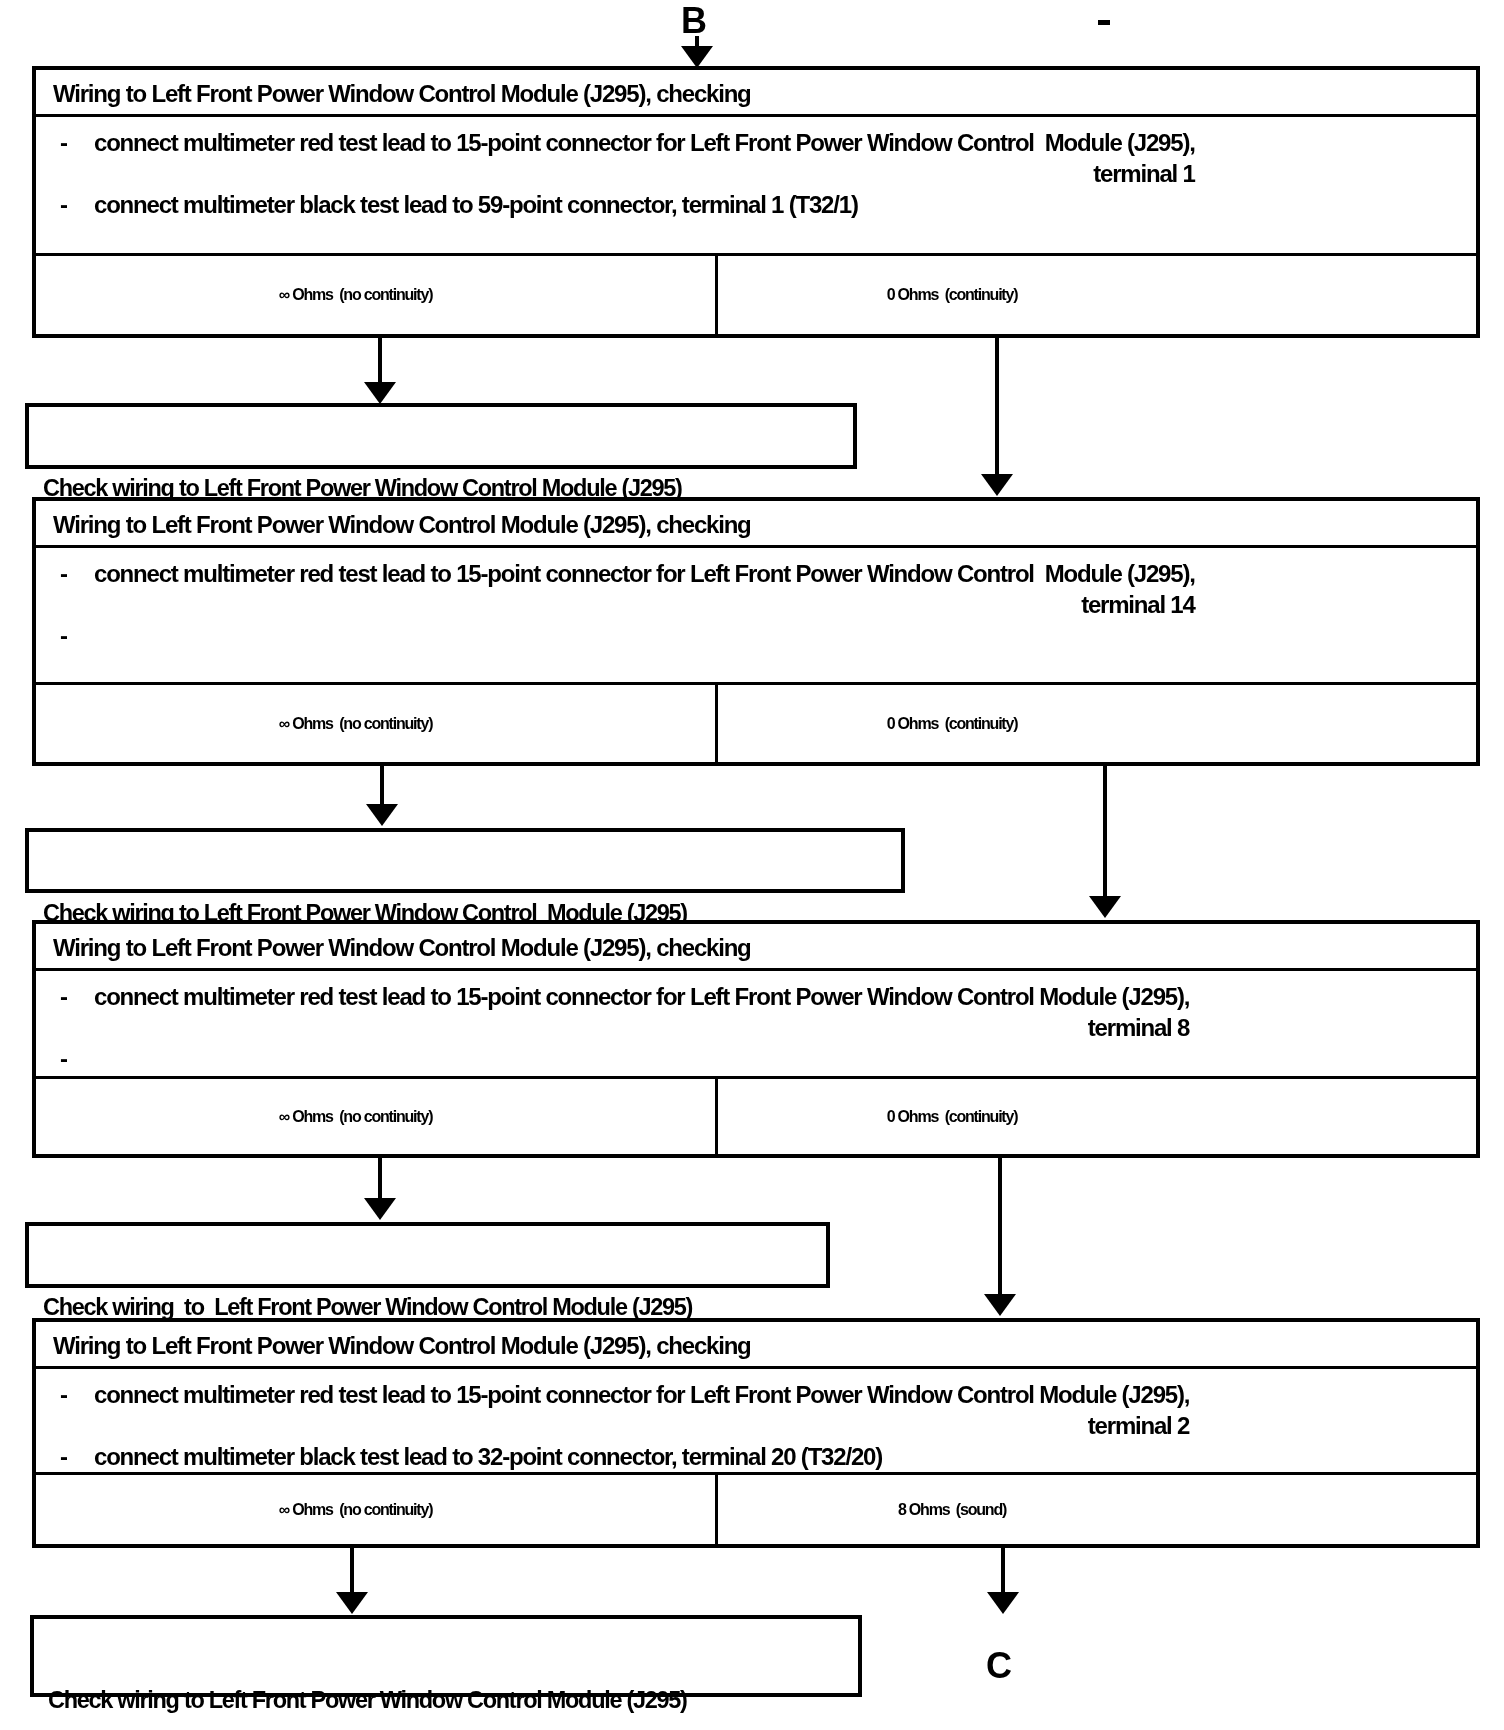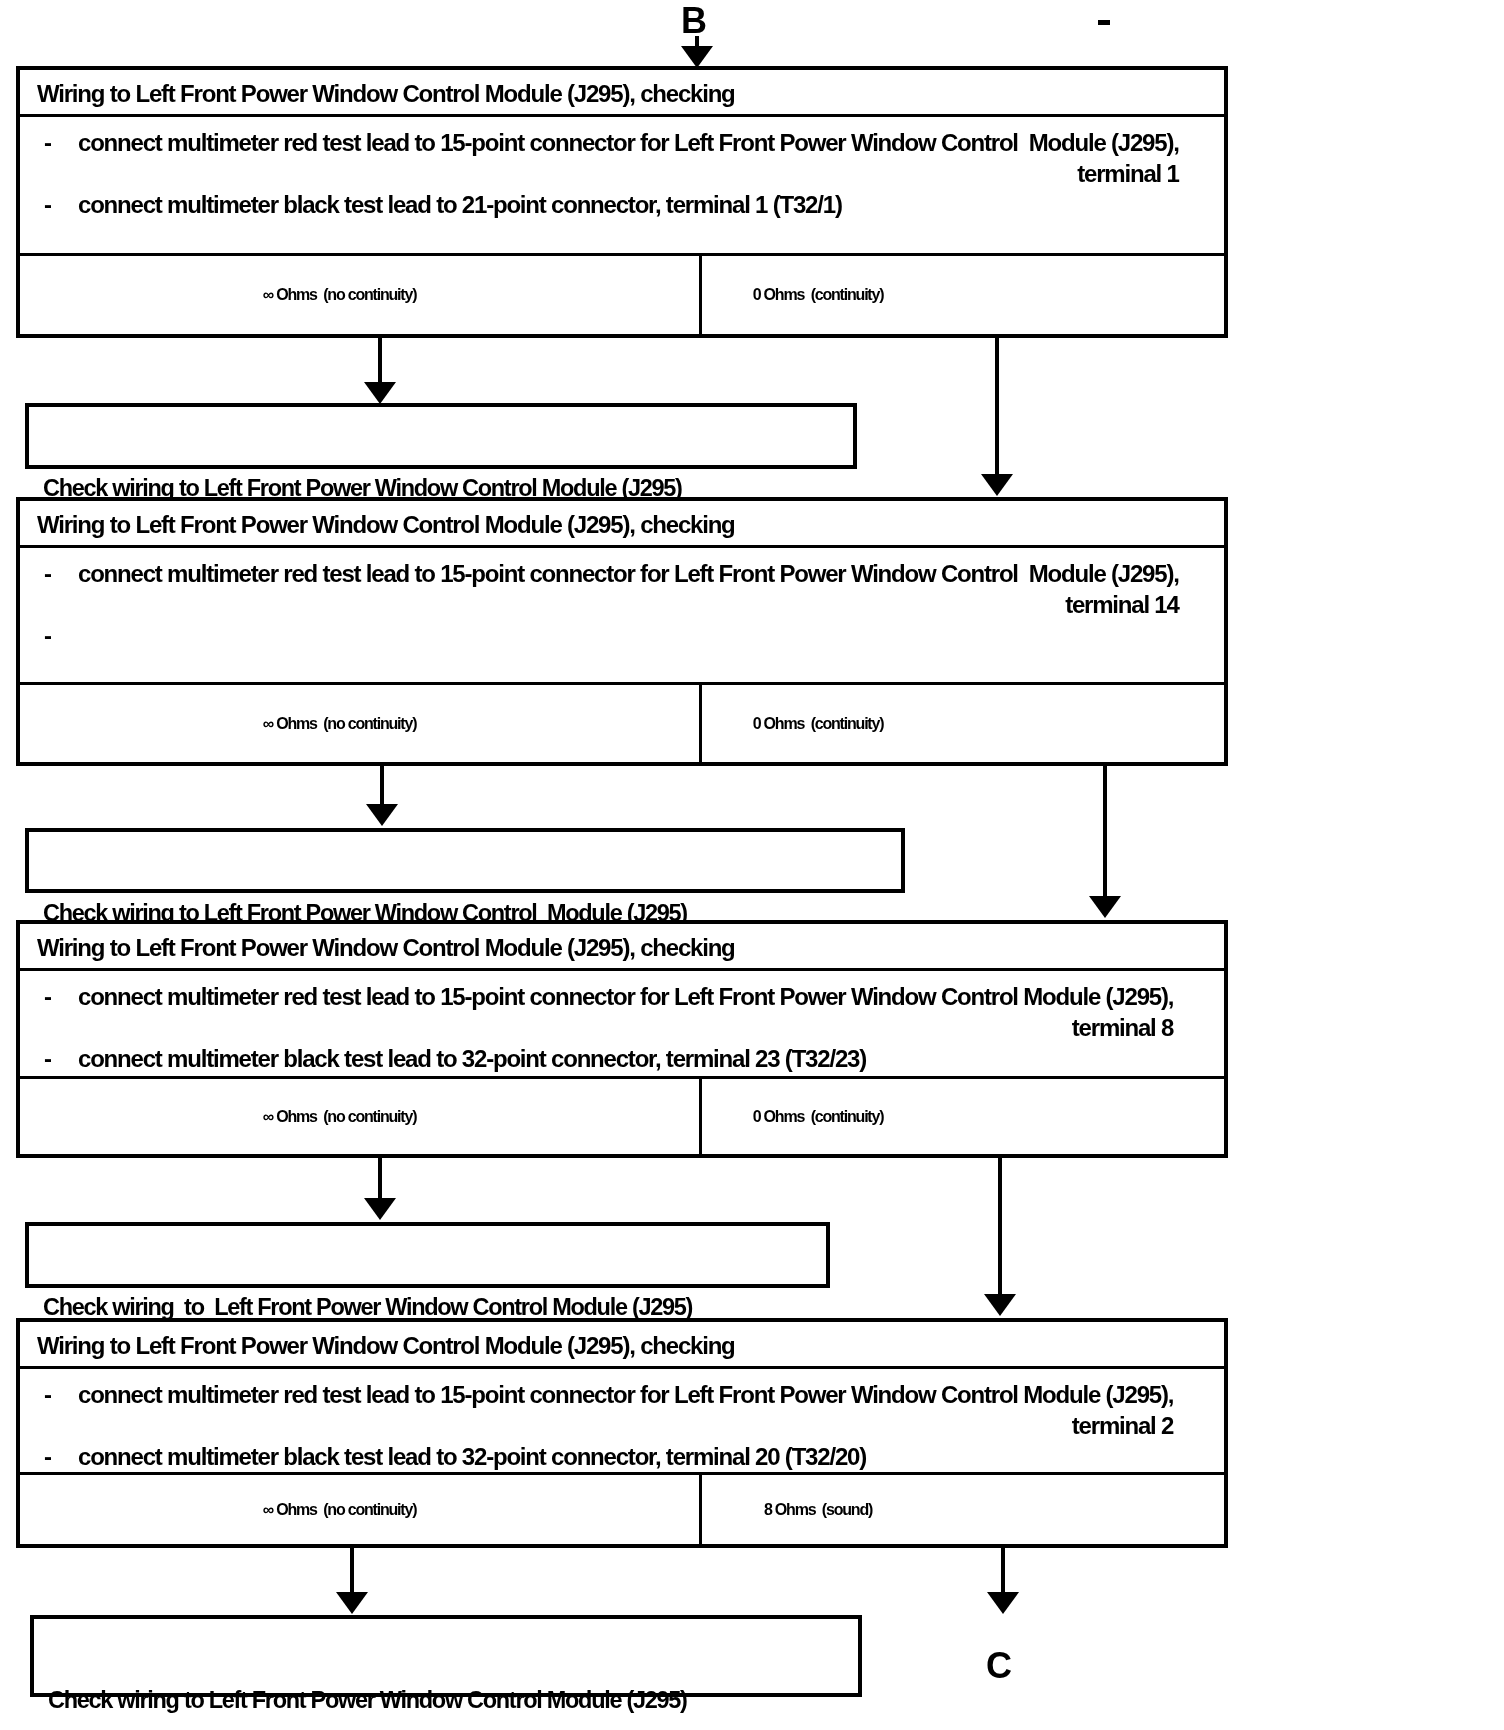--- a/index.html
+++ b/index.html
@@ -3,21 +3,21 @@
 <meta charset="utf-8">
 <style>
   html,body{margin:0;padding:0;background:#fff;}
   .page{
     position:relative;width:1504px;height:1730px;background:#fff;
     font-family:"Liberation Sans",sans-serif;font-weight:bold;color:#000;
     overflow:hidden;
   }
   
   .wbox{
-    position:absolute;left:16px;width:1212px;box-sizing:border-box;
+    position:absolute;left:32px;width:1448px;box-sizing:border-box;
     border:4px solid #000;background:#fff;display:flex;flex-direction:column;
   }
   .hdr{
     border-bottom:3px solid #000;padding:10px 0 6px 17px;
     font-size:24px;letter-spacing:-1.2px;white-space:pre;
   }
   .bbody{flex:1;padding:10px 0 0 24px;font-size:24px;letter-spacing:-1.2px;line-height:31px;}
   .bullet{display:flex;}
   .dash{width:34px;flex:none;}
   .btxt{white-space:pre-wrap;text-align:right;}
@@ -60,21 +60,21 @@
   <div class="wbox" style="top:66px;height:272px;">
     <div class="hdr">Wiring to Left Front Power Window Control Module (J295), checking</div>
     <div class="bbody">
       <div class="bullet">
         <span class="dash">-</span>
         <div class="btxt">connect multimeter red test lead to 15-point connector for Left Front Power Window Control  Module (J295),
   terminal 1</div>
       </div>
       <div class="bullet">
         <span class="dash">-</span>
-        <div class="btxt">connect multimeter black test lead to 21-point connector, terminal 1 (T32/1)</div>
+        <div class="btxt">connect multimeter black test lead to 59-point connector, terminal 1 (T32/1)</div>
       </div>
     </div>
     <div class="results" style="height:78px;">
       <div class="rleft">∞ Ohms  (no continuity)</div>
       <div class="rright">0 Ohms  (continuity)</div>
     </div>
   </div>
 
   <div class="shaft" style="left:378px;top:338px;height:48px;"></div>
   <div class="ahead" style="left:364px;top:382px;"></div>
@@ -119,21 +119,20 @@
   <div class="wbox" style="top:920px;height:238px;">
     <div class="hdr">Wiring to Left Front Power Window Control Module (J295), checking</div>
     <div class="bbody">
       <div class="bullet">
         <span class="dash">-</span>
         <div class="btxt">connect multimeter red test lead to 15-point connector for Left Front Power Window Control Module (J295),
   terminal 8</div>
       </div>
       <div class="bullet">
         <span class="dash">-</span>
-        <div class="btxt">connect multimeter black test lead to 32-point connector, terminal 23 (T32/23)</div>
       </div>
     </div>
     <div class="results" style="height:75px;">
       <div class="rleft">∞ Ohms  (no continuity)</div>
       <div class="rright">0 Ohms  (continuity)</div>
     </div>
   </div>
 
   <div class="shaft" style="left:378px;top:1158px;height:44px;"></div>
   <div class="ahead" style="left:364px;top:1198px;"></div>

